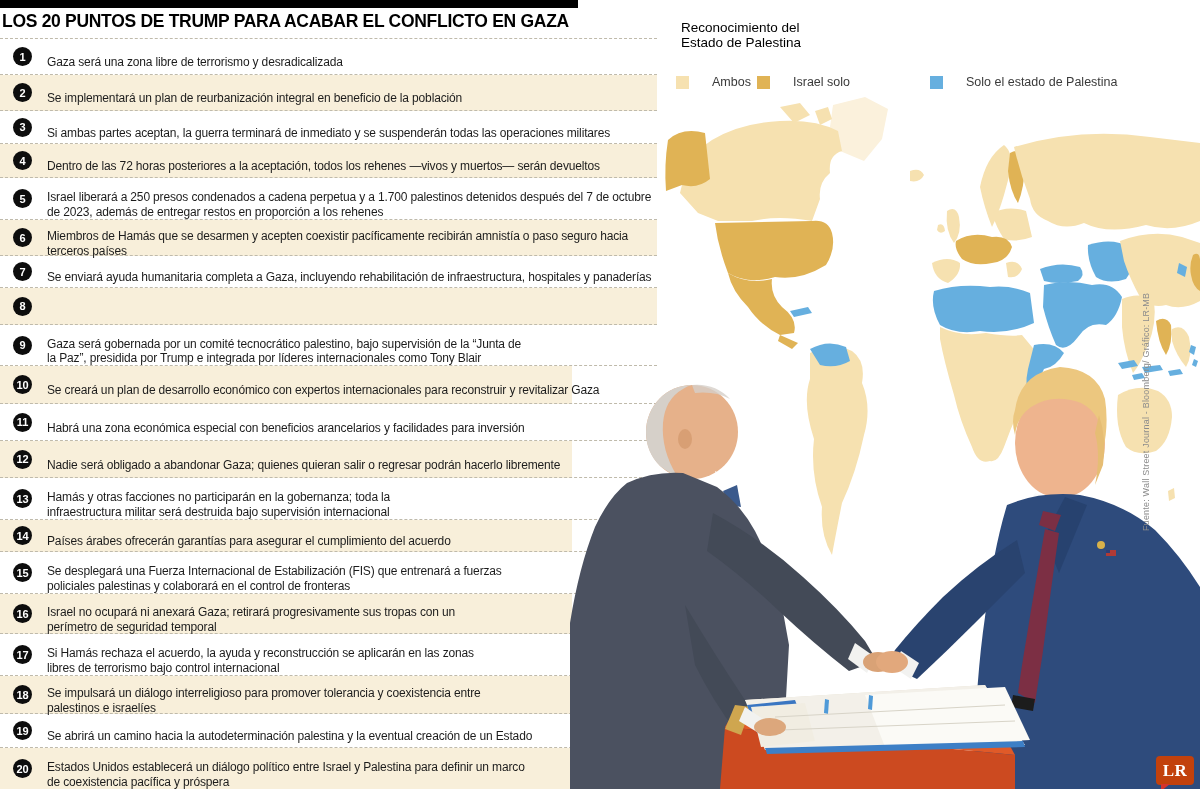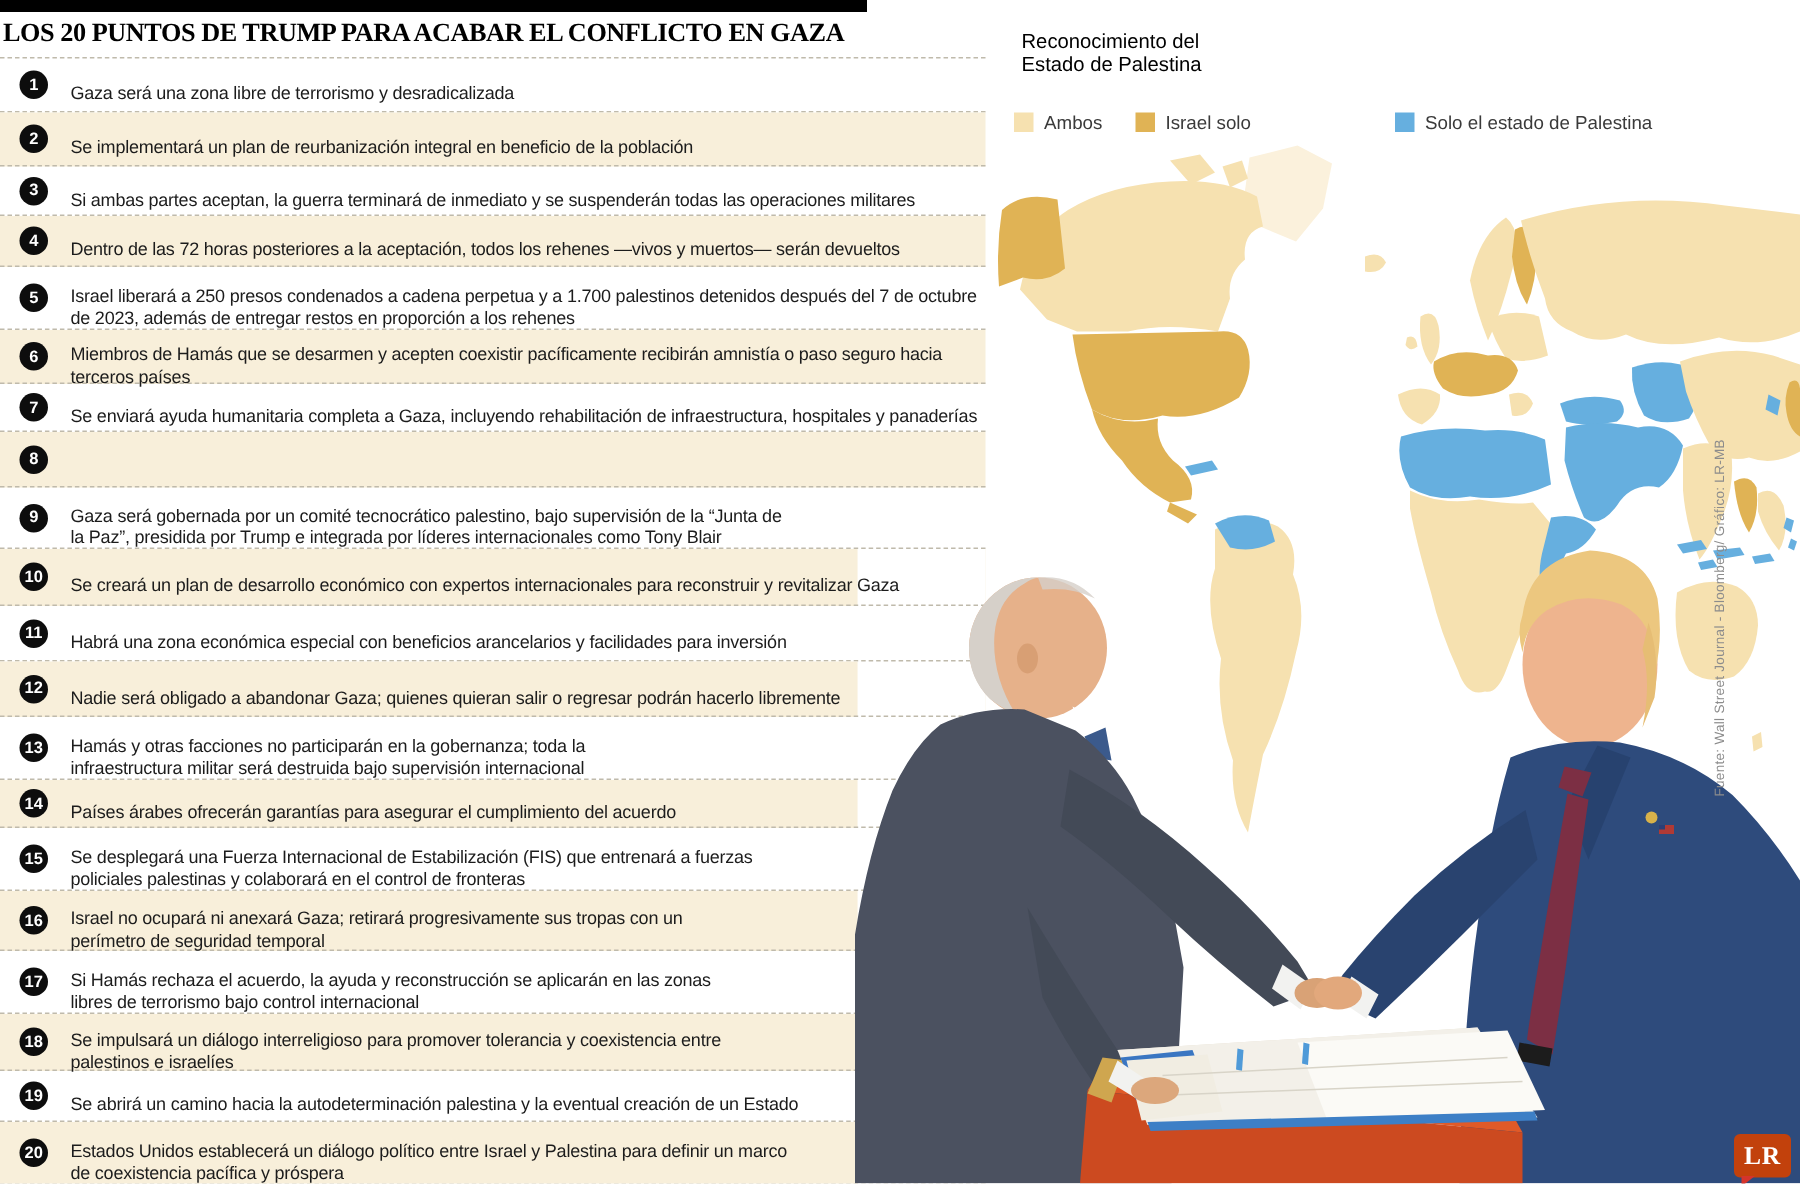--- a/index.html
+++ b/index.html
@@ -1,31 +1,31 @@
 <!DOCTYPE html>
 <html><head>
 <meta charset="utf-8">
 <style>
   html,body{margin:0;padding:0;}
   body{width:1200px;height:789px;position:relative;background:#fff;overflow:hidden;
        font-family:"Liberation Sans", sans-serif;}
   .topbar{position:absolute;left:0;top:0;width:578px;height:8px;background:#000;}
   .title{position:absolute;left:2px;top:11px;width:640px;font-size:17.5px;font-weight:bold;
-         letter-spacing:-0.3px;color:#000;font-family:Liberation Serif, serif;}
+         letter-spacing:-0.3px;color:#000;}
   .list{position:absolute;left:0;top:38px;width:657px;border-top:1px dashed #bfbaab;}
   .row{box-sizing:border-box;display:flex;align-items:center;gap:15px;padding-left:13px;
        border-bottom:1px dashed #bfbaab;}
   .row.alt{background:#f8efda;}
   .row.alt.clip{background:linear-gradient(90deg,#f8efda 0,#f8efda 572px,rgba(0,0,0,0) 572px);}
   .num{flex:0 0 19px;width:19px;height:19px;border-radius:50%;background:#0d0d0d;color:#fff;
        font-size:11px;font-weight:bold;display:flex;align-items:center;justify-content:center;}
   .txt{font-size:12px;line-height:1.18;color:#1c1c1c;letter-spacing:-0.15px;white-space:pre-line;margin-top:12px;}
   .map-title{position:absolute;left:681px;top:20px;font-size:13.5px;font-weight:normal;color:#000;
              line-height:1.14;white-space:pre-line;}
-  .legend-item{position:absolute;top:75px;display:flex;gap:7px;}
+  .legend-item{position:absolute;top:75px;display:flex;align-items:center;gap:23px;}
   .li-ambos{left:676px;} .li-israel{left:757px;} .li-solo{left:930px;}
   .swatch{width:13px;height:13px;display:inline-block;}
   .sw-ambos{background:#f6e1b0;} .sw-israel{background:#e0b355;} .sw-solo{background:#66afdf;}
   .legend-label{font-size:12.5px;color:#3a3a3a;}
   #map-wrap{position:absolute;left:660px;top:95px;width:540px;height:465px;z-index:1;}
   #figures-wrap{position:absolute;left:565px;top:355px;width:635px;height:434px;z-index:3;}
   .source{position:absolute;left:1141px;top:283px;height:248px;z-index:4;
           writing-mode:vertical-rl;transform:rotate(180deg);
           font-size:9px;color:#8c8c8c;letter-spacing:0.2px;white-space:nowrap;}
   .logo{position:absolute;left:1156px;top:756px;width:38px;height:29px;background:#c2410c;

